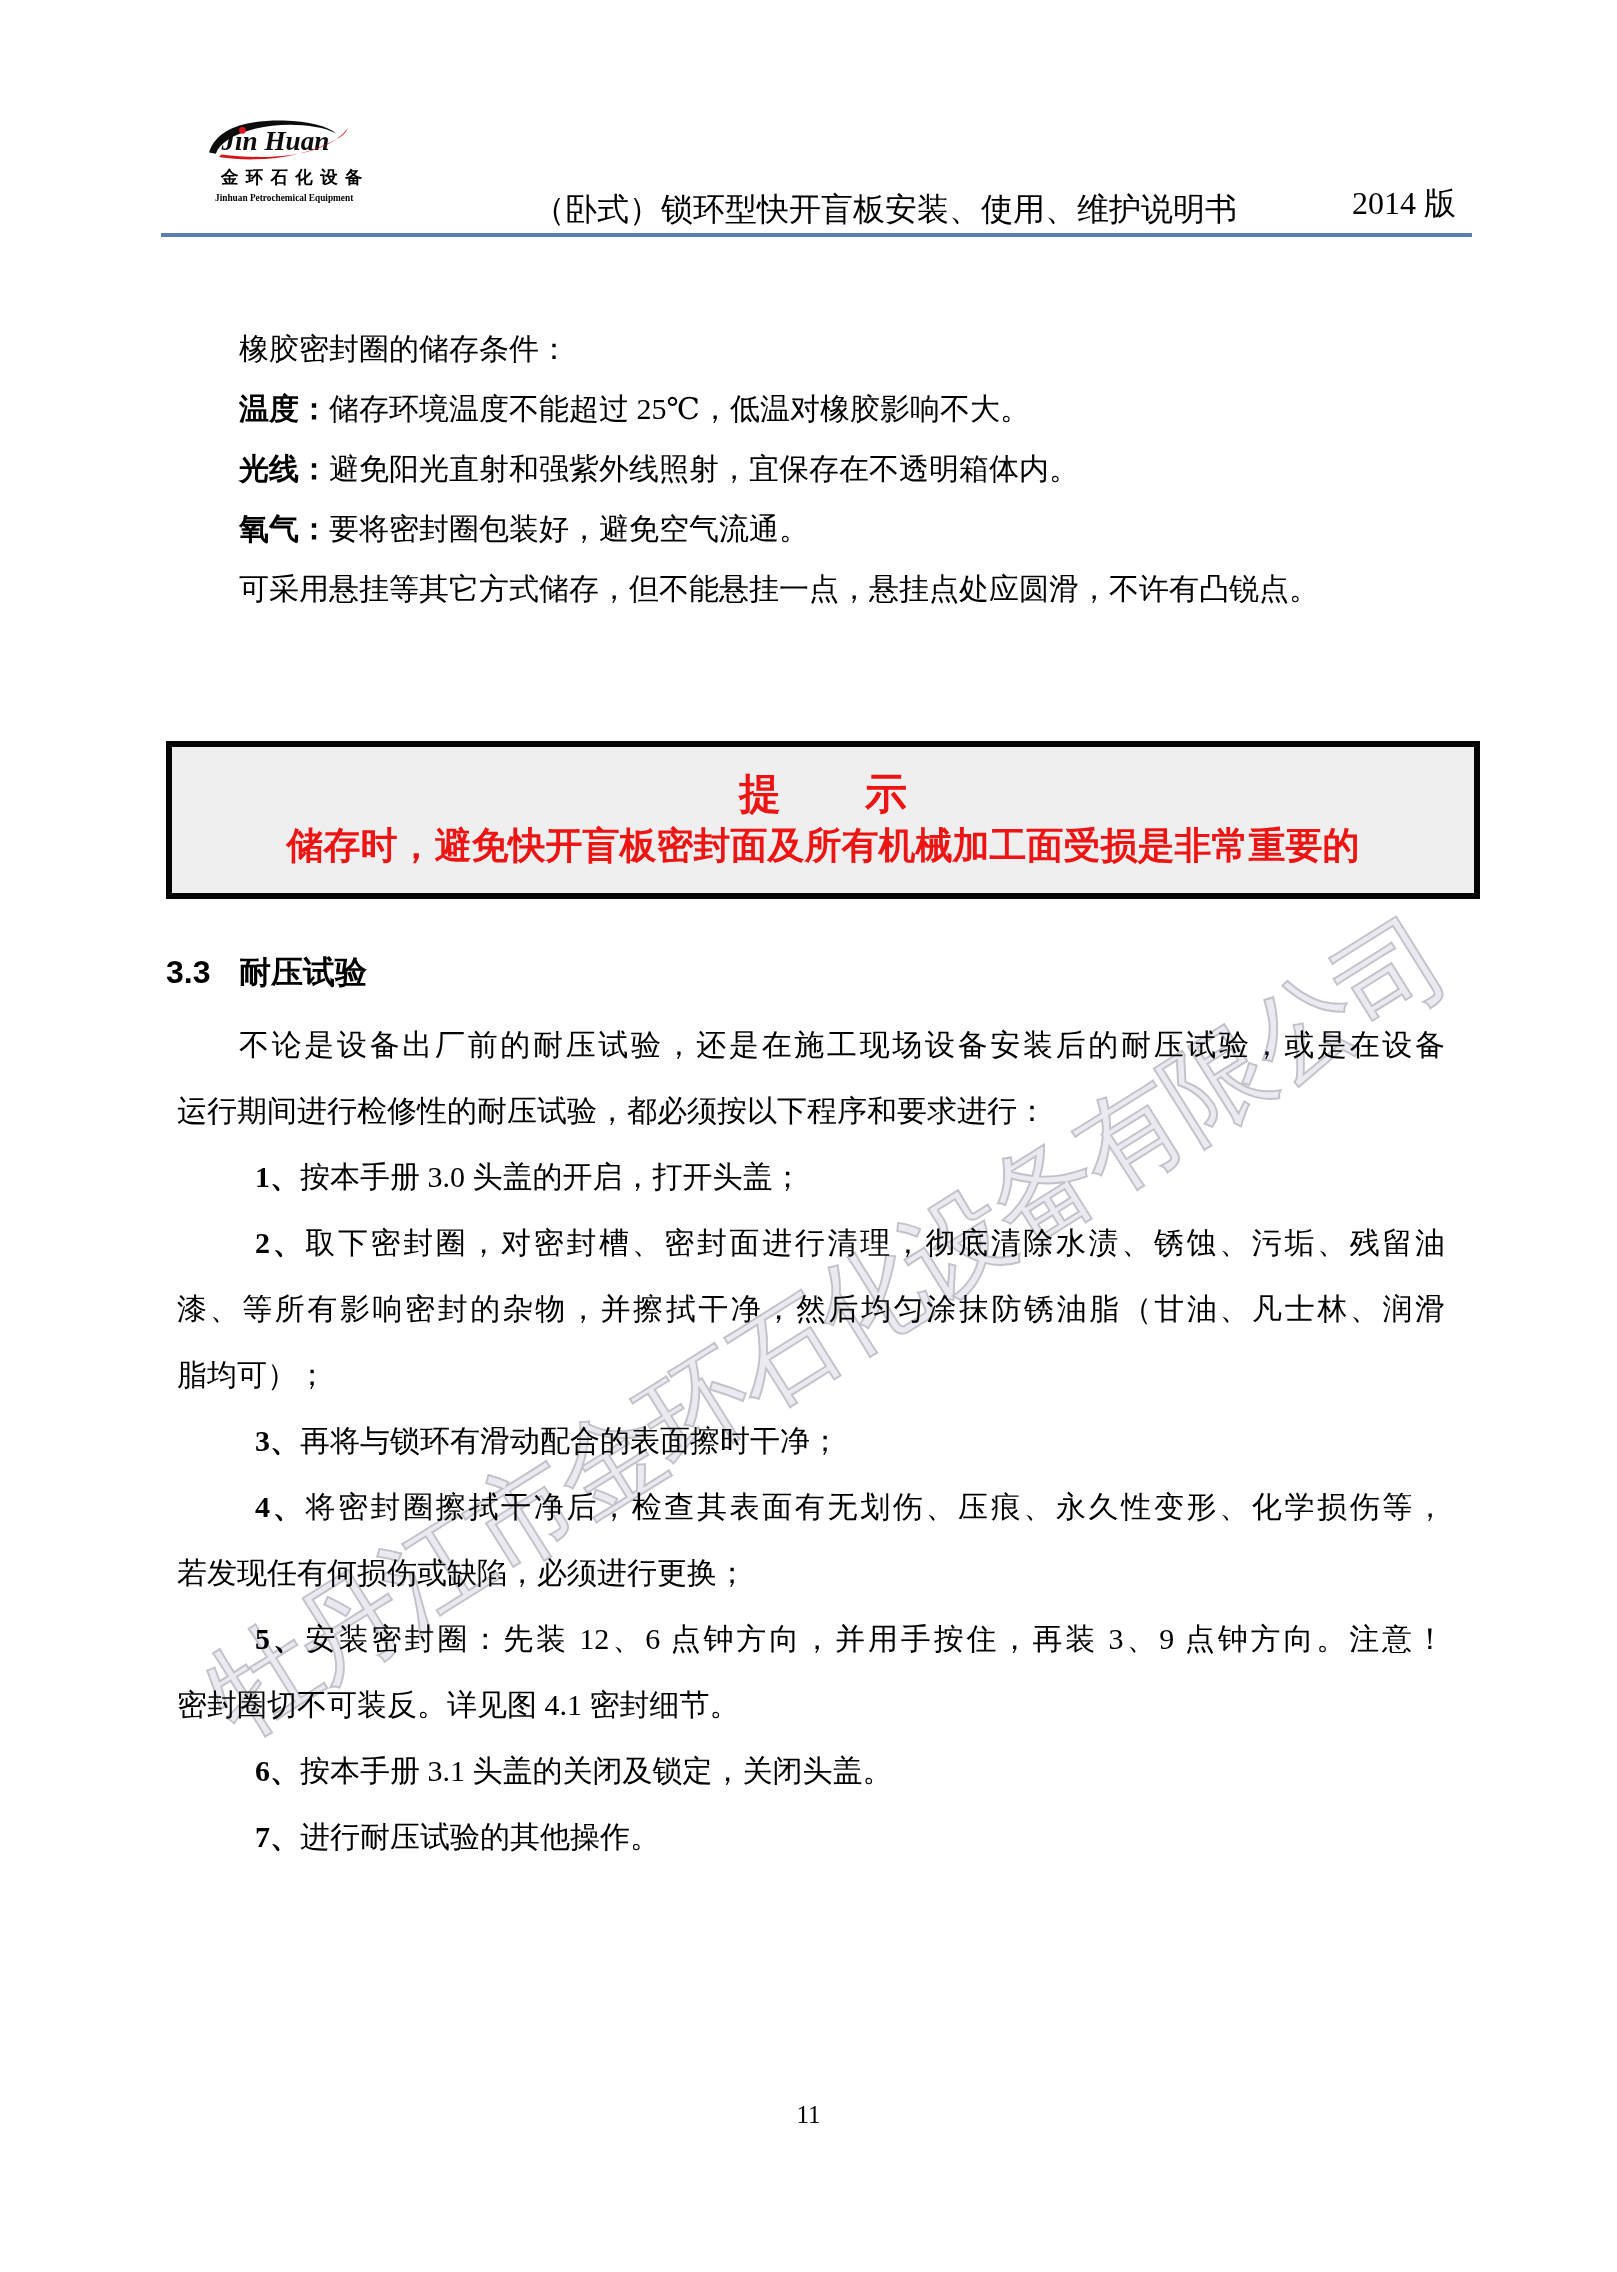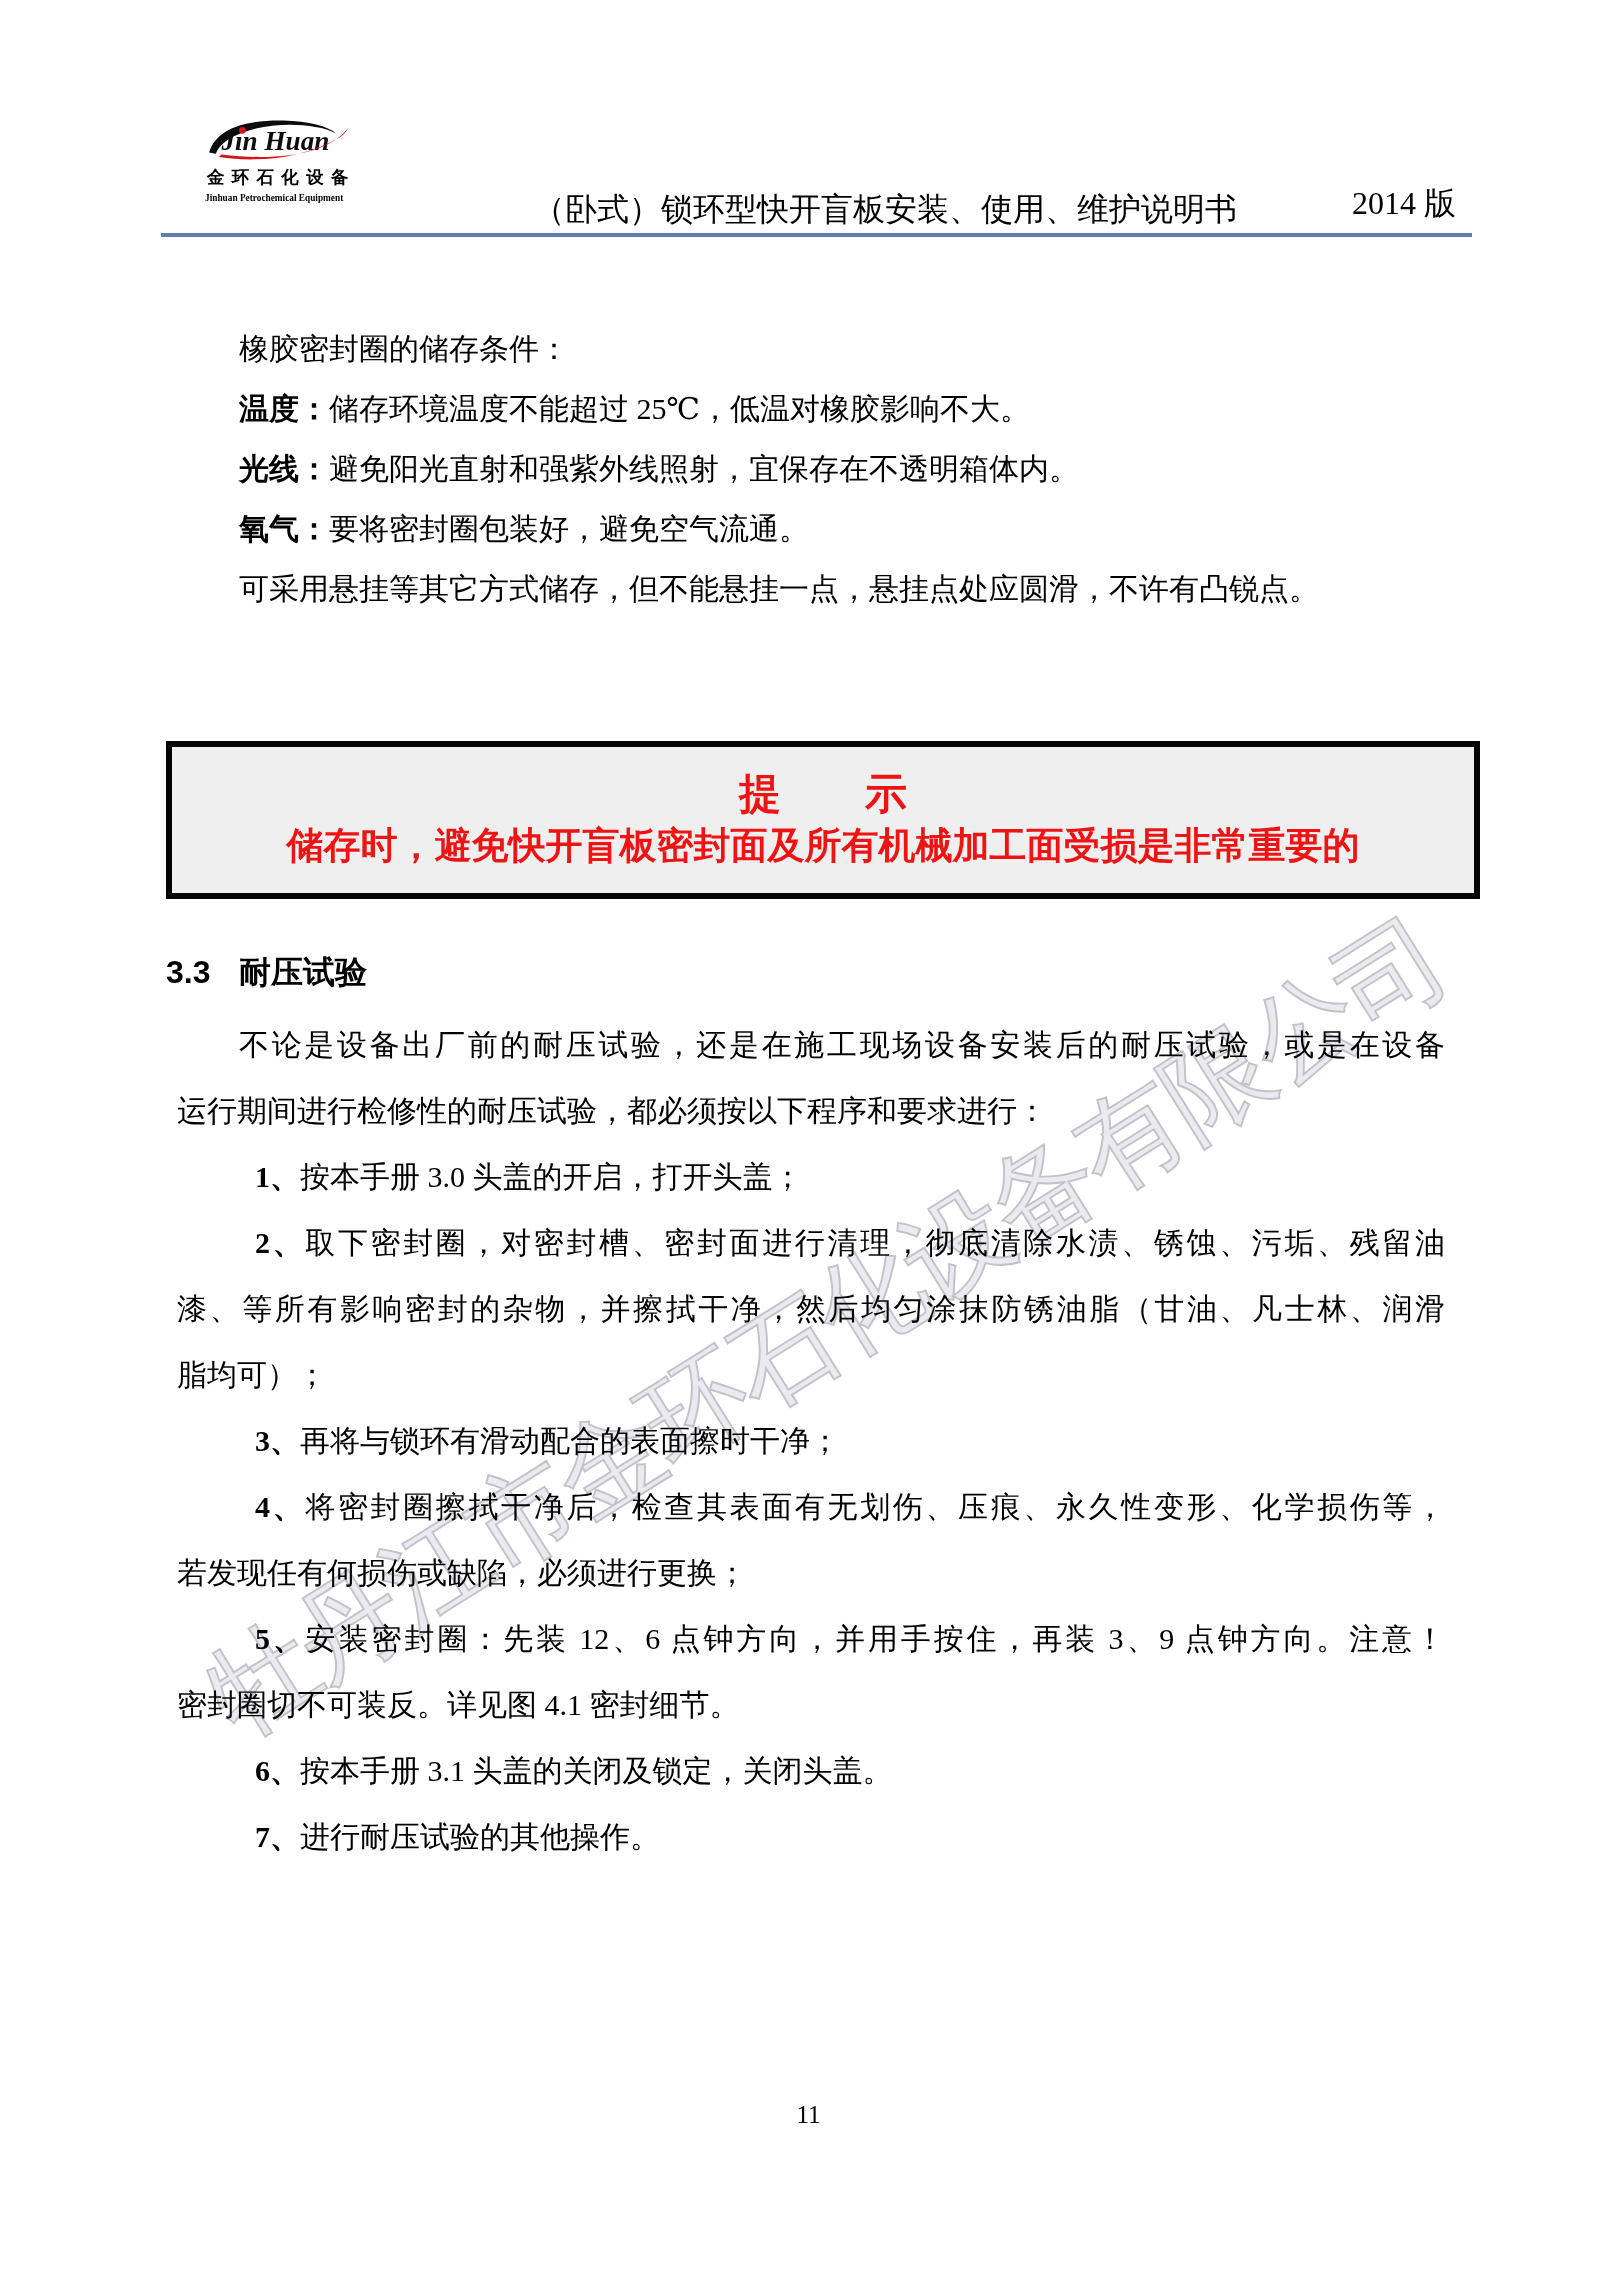--- a/index.html
+++ b/index.html
@@ -26,26 +26,26 @@
     font-size:106px;letter-spacing:-3.7px;white-space:nowrap;
     font-family:"Liberation Serif",serif;
     color:var(--wm-fill);
     -webkit-text-stroke:1.9px var(--wm-stroke);
     z-index:0;user-select:none;
   }
   
   .logo-box{position:absolute;left:205px;top:118px;width:155px;z-index:1;}
   .logo-svg{display:block;width:152px;height:42px;}
   .logo-cn{
-    margin-top:5px;margin-left:2px;
+    margin-top:5px;margin-left:16px;
     font-family:"Liberation Sans","DejaVu Sans",sans-serif;
     font-weight:700;font-size:17.4px;letter-spacing:7.4px;white-space:nowrap;
   }
   .logo-en{
-    margin-top:3.7px;
+    margin-top:3.7px;margin-left:10px;
     font-family:"Liberation Serif",serif;
     font-weight:700;font-size:9.3px;white-space:nowrap;
   }
   .doc-title{
     position:absolute;left:533px;top:192px;
     font-size:32px;line-height:35px;white-space:nowrap;z-index:1;
   }
   .doc-edition{
     position:absolute;left:1352px;top:186px;
     font-size:32px;line-height:35px;white-space:nowrap;z-index:1;

